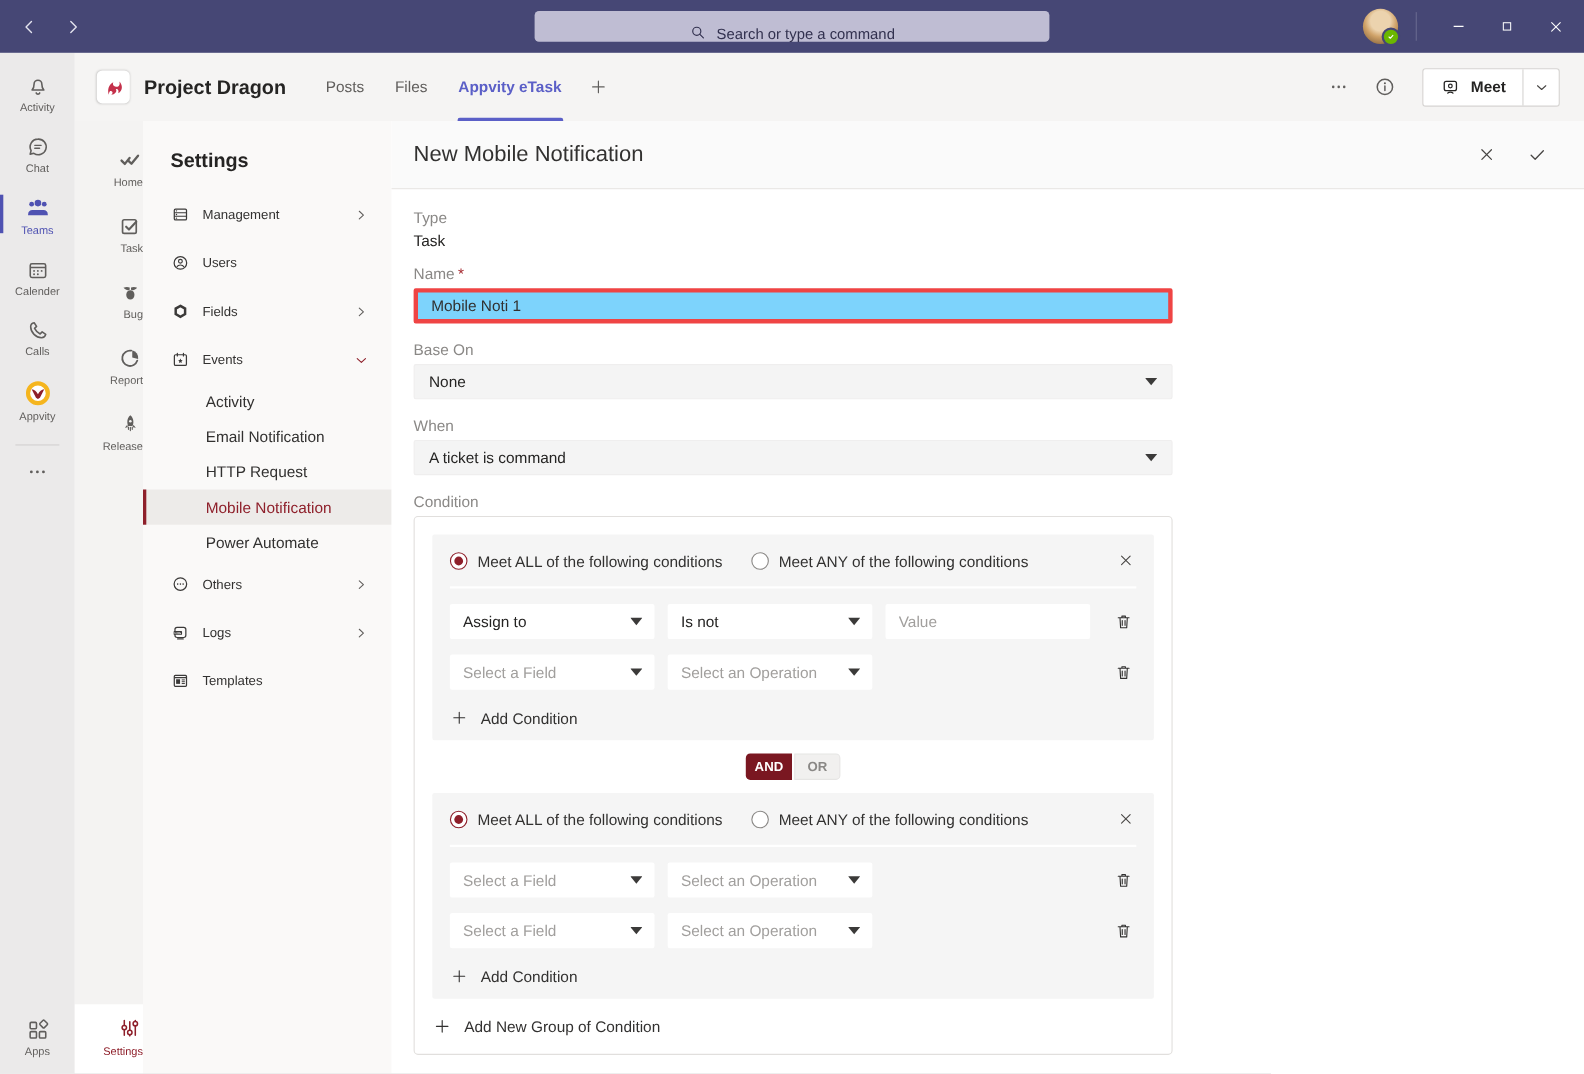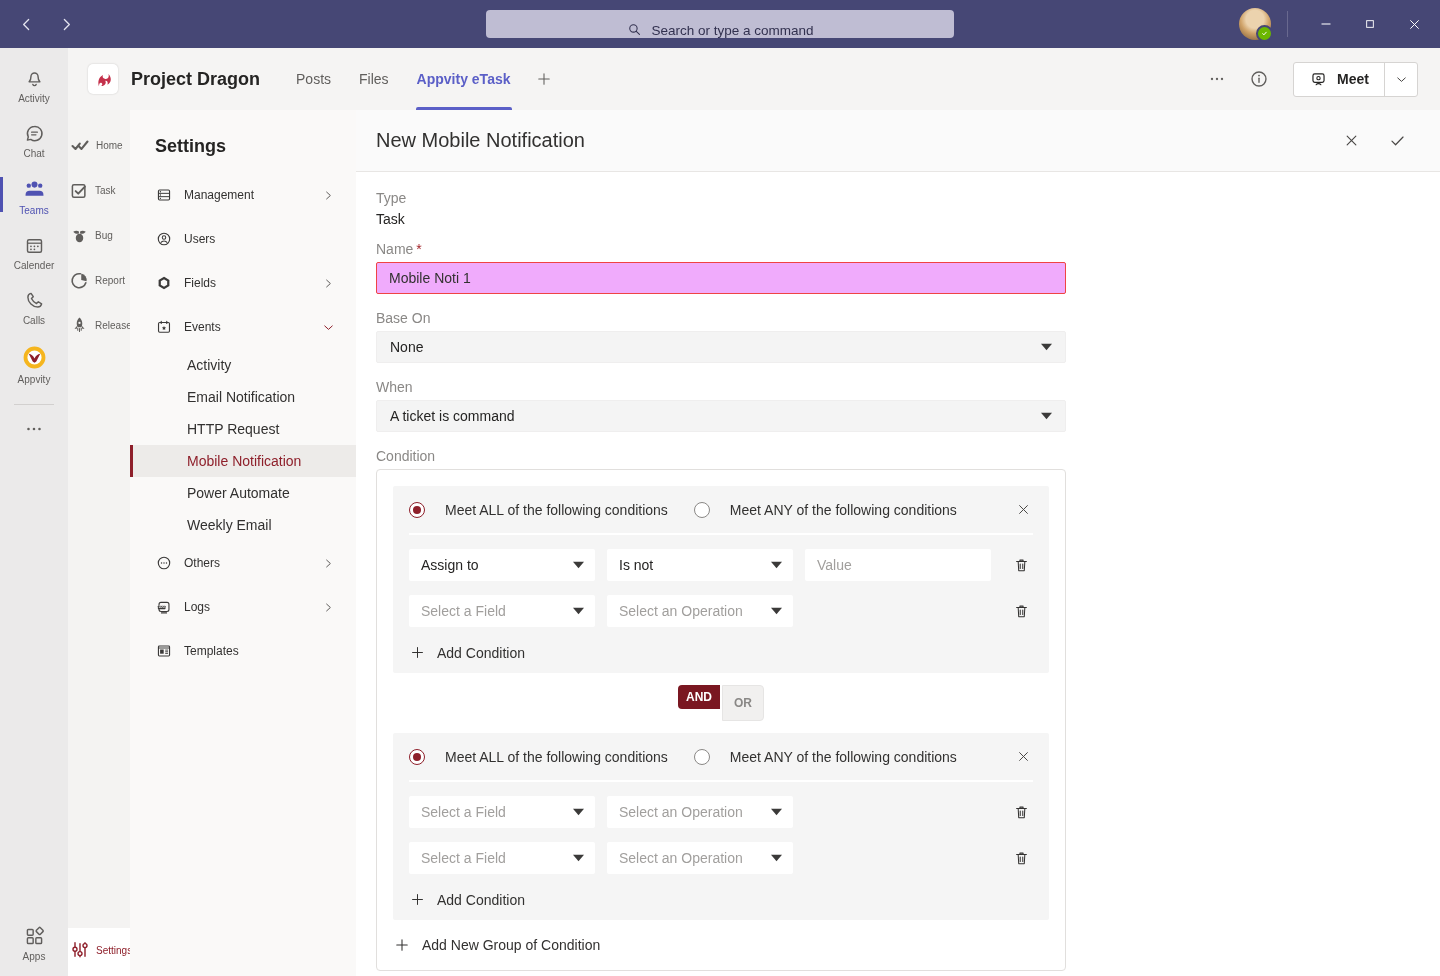--- a/index.html
+++ b/index.html
@@ -40,21 +40,21 @@
   .tab.active::after{content:"";position:absolute;left:13px;right:13px;bottom:0;height:3px;background:#5b5fc7;border-radius:2px 2px 0 0}
   .tab-add{display:flex;align-items:center;padding:0 10px;color:#605e5c;cursor:pointer}
   .header-right{margin-left:auto;display:flex;align-items:center;gap:14px}
   .icon-btn{color:#605e5c;display:flex;align-items:center;justify-content:center;width:28px;height:28px;cursor:pointer}
   .meet-split{display:flex;border:1px solid #d6d4d2;border-radius:3px;background:#fff;height:33px;margin-left:6px}
   .meet-main{display:flex;align-items:center;gap:9px;padding:0 15px;font-size:14px;font-weight:600;color:#252423;border-right:1px solid #d6d4d2;cursor:pointer}
   .meet-caret{width:32px;display:flex;align-items:center;justify-content:center;color:#484644;cursor:pointer}
   
   .content-row{flex:1;display:flex;min-height:0}
   .rail2{width:62px;background:#f4f3f2;display:flex;flex-direction:column;align-items:center;padding-top:12px;flex:none}
-  .rail2-item{display:flex;align-items:center;gap:4px;padding:11px 0;color:#605e5c;width:62px;cursor:pointer}
+  .rail2-item{display:flex;flex-direction:column;align-items:flex-end;gap:4px;padding:11px 0;color:#605e5c;width:62px;cursor:pointer}
   .rail2-item .lbl{font-size:10px;line-height:11px}
   .rail2-item.settings{margin-top:auto;background:#fff;color:#8e1f2a;padding:10px 0 14px;font-weight:400}
   
   .settings-nav{width:226px;background:#faf9f8;padding-top:20px;flex:none;display:flex;flex-direction:column}
   .sn-title{font-size:18px;font-weight:600;color:#252423;padding:6px 0 16px 25px}
   .sn-item{height:44px;display:flex;align-items:center;padding:0 20px 0 25px;gap:11px;font-size:12px;color:#323130;cursor:pointer}
   .sn-icon{color:#3b3a39;width:18px;display:flex;justify-content:center}
   .sn-chev{margin-left:auto;color:#605e5c}
   .sn-chev.accent{color:#8e1f2a}
   .sn-sub{height:32px;display:flex;align-items:center;padding-left:54px;font-size:14px;color:#323130;cursor:pointer;border-left:3px solid transparent}
@@ -63,49 +63,49 @@
   .main{flex:1;background:#fff;display:flex;flex-direction:column;min-width:0}
   .form-header{height:61px;display:flex;align-items:center;padding:0 32px 0 20px;border-bottom:1px solid #e8e6e4;background:#fafafa;flex:none}
   .form-title{font-size:20px;font-weight:400;color:#323130}
   .fh-actions{margin-left:auto;display:flex;gap:24px;color:#484644}
   .fh-btn{width:22px;height:22px;display:flex;align-items:center;justify-content:center;cursor:pointer}
   .form-body{padding:18px 20px 20px;overflow:hidden}
   .f-label{font-size:14px;color:#8a8886;margin-bottom:5px;display:flex;gap:3px}
   .req{color:#a4262c}
   .f-value{font-size:14px;color:#252423;margin-bottom:14px}
   .field{margin-bottom:16px;width:690px}
-  .text-input{width:690px;height:32px;background:#f0abfc;border:1px solid #ef4444;border-radius:2px;
+  .text-input{width:690px;height:32px;background:#7dd3fc;border:4px solid #ef4444;border-radius:2px;
     padding:0 12px;font-size:14px;color:#323130;box-sizing:border-box;outline:none;font-family:inherit}
   .dropdown{width:690px;height:32px;background:#f4f4f4;border:1px solid #efeeee;border-radius:2px;
     display:flex;align-items:center;padding:0 13px;font-size:14px;color:#252423;box-sizing:border-box;cursor:pointer}
   .dd-caret{margin-left:auto;color:#3b3a39}
   
   .cond-container{width:690px;border:1px solid #e1dfdd;border-radius:4px;padding:16px;box-sizing:border-box;background:#fff}
   .cond-group{background:#f5f5f5;border-radius:2px;padding:0 16px 12px}
   .cg-header{height:47px;display:flex;align-items:center;gap:26px;border-bottom:2px solid #fff;font-size:14px;color:#323130}
-  .radio{display:flex;gap:20px;cursor:pointer}
+  .radio{display:flex;gap:9px;cursor:pointer}
   .radio-dot{width:16px;height:16px;border-radius:50%;border:1.6px solid #8e1f2a;box-sizing:border-box;
     display:flex;align-items:center;justify-content:center;background:#fff;flex:none}
   .radio-dot.on::after{content:"";width:8px;height:8px;border-radius:50%;background:#8e1f2a}
   .radio-dot.off{border-color:#8a8886}
   .cg-close{margin-left:auto;color:#484644;width:20px;height:20px;display:flex;align-items:center;justify-content:center;cursor:pointer}
   .cond-row{display:flex;gap:12px;margin-top:14px;align-items:center}
   .dd-sm{width:186px;height:32px;background:#fff;border-radius:2px;display:flex;align-items:center;
     padding:0 11px 0 12px;font-size:14px;color:#252423;box-sizing:border-box;cursor:pointer;flex:none}
   .dd-sm .txt{flex:1;white-space:nowrap;overflow:hidden}
   .dd-sm .ph{color:#a19f9d}
   .val-input{width:186px;height:32px;background:#fff;border:none;border-radius:2px;padding:0 12px;
     font-size:14px;box-sizing:border-box;outline:none;font-family:inherit;color:#323130;flex:none}
   .val-input::placeholder{color:#a19f9d}
   .trash{margin-left:auto;margin-right:2px;color:#323130;cursor:pointer}
   .add-link{display:flex;align-items:center;gap:11px;margin-top:17px;font-size:14px;color:#323130;cursor:pointer;width:max-content}
   .andor{display:flex;justify-content:center;margin:12px 0}
   .btn-and{width:42px;height:24px;background:#7a1721;color:#fff;font-size:12px;font-weight:700;
     border-radius:4px 0 0 4px;display:flex;align-items:center;justify-content:center;cursor:pointer}
-  .btn-or{width:42px;height:36px;background:#f1f0ef;color:#8a8886;font-size:12px;font-weight:600;
+  .btn-or{width:42px;height:24px;background:#f1f0ef;color:#8a8886;font-size:12px;font-weight:600;
     border:1px solid #e6e5e4;box-sizing:border-box;border-radius:0 4px 4px 0;display:flex;align-items:center;justify-content:center;margin-left:2px;cursor:pointer}
   .add-group-link{display:flex;align-items:center;gap:11px;margin-top:16px;font-size:14px;color:#323130;cursor:pointer;width:max-content}
 </style>
 </head>
 <body>
 
 <svg width="0" height="0" style="position:absolute">
   <defs>
     <symbol id="i-chevL" viewBox="0 0 24 24">
         <path d="M15 5l-7 7 7 7" fill="none" stroke="currentColor" stroke-width="1.8" stroke-linecap="round" stroke-linejoin="round"></path>
@@ -536,21 +536,20 @@
                   <use href="#i-chevDn"></use>
                 </svg>
               </span>
           </div>
 
           <div class="sn-sub">Activity</div>
           <div class="sn-sub">Email Notification</div>
           <div class="sn-sub">HTTP Request</div>
           <div class="sn-sub selected">Mobile Notification</div>
           <div class="sn-sub">Power Automate</div>
-          <div class="sn-sub">Weekly Email</div>
 
           <div class="sn-item">
             <span class="sn-icon">
                 <svg width="18" height="18">
                   <use href="#i-others"></use>
                 </svg>
               </span>
             <span>Others</span>
             <span class="sn-chev">
                 <svg width="15" height="15">

